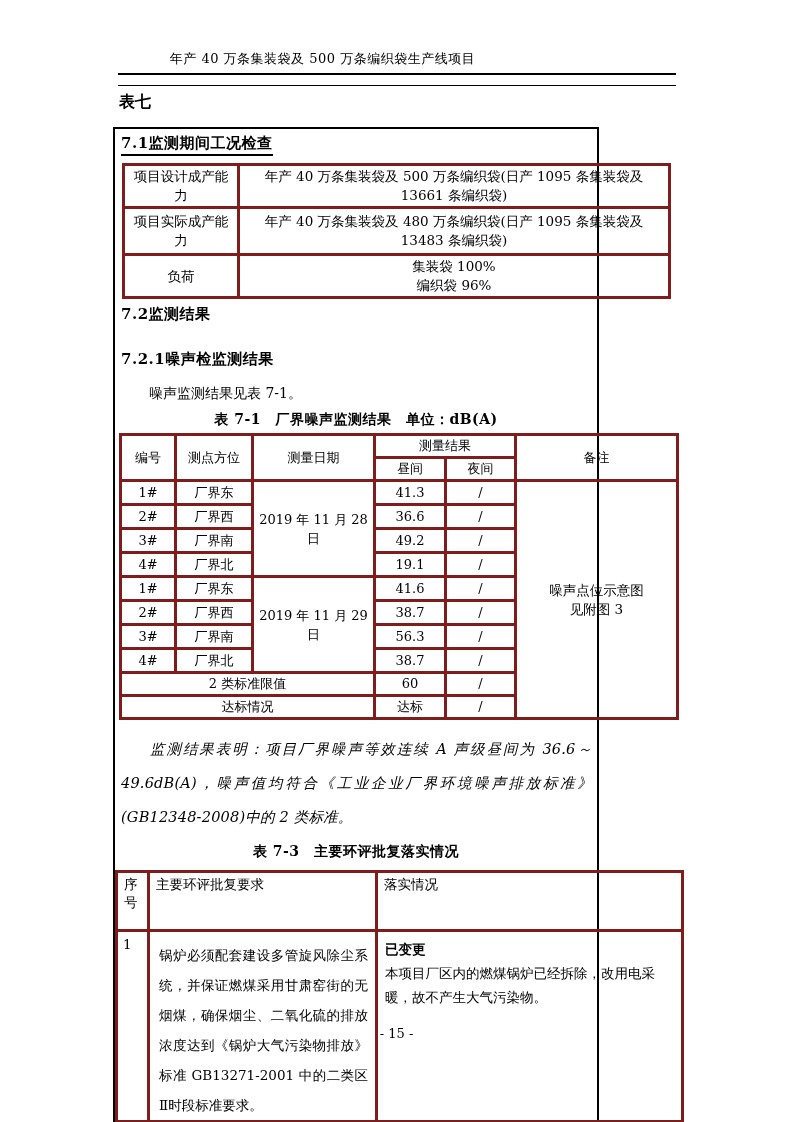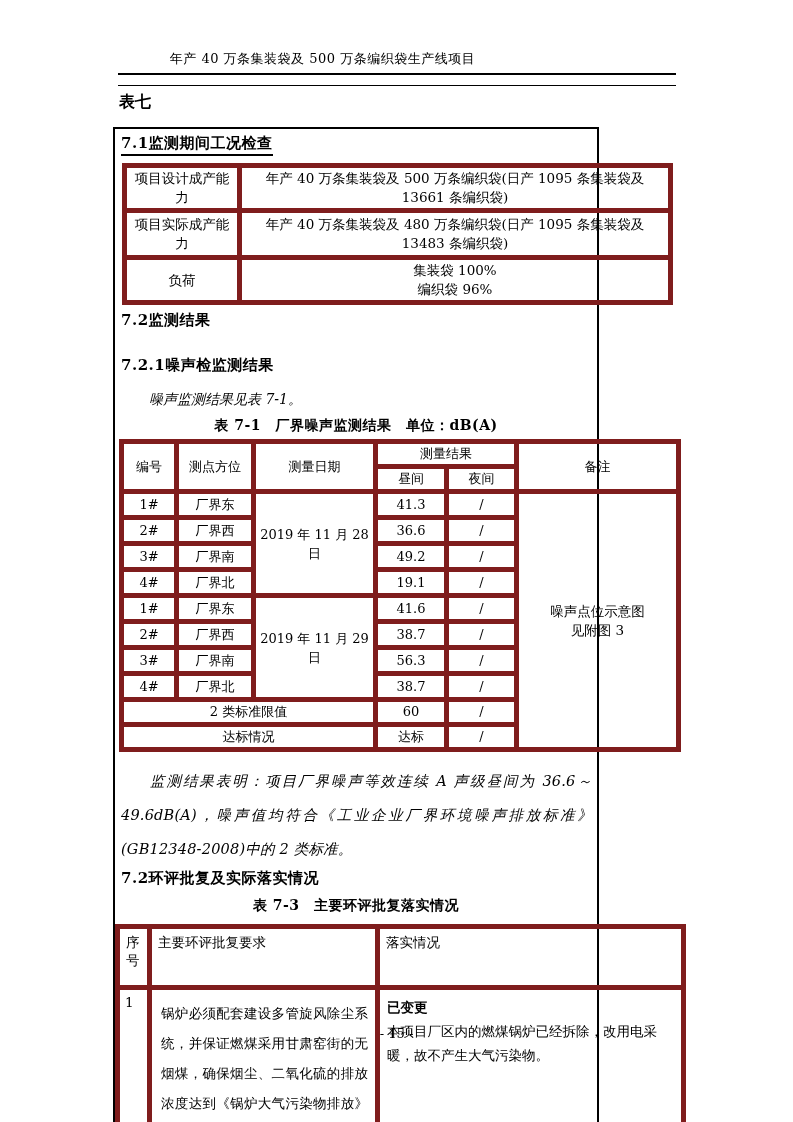--- a/index.html
+++ b/index.html
@@ -13,45 +13,45 @@
   .hline1{position:absolute;top:73px;left:118px;width:558px;height:2px;background:#000;}
   .hline2{position:absolute;top:85px;left:118px;width:558px;height:1px;background:#000;}
   .table-seven{position:absolute;top:92px;left:119px;font-size:16px;font-weight:bold;}
   .main-box{position:absolute;top:127px;left:113px;width:486px;box-sizing:border-box;
     border:2px solid #000;background:#fff;}
   .h-bold{font-size:15px;font-weight:bold;letter-spacing:.5px;}
   .h71{margin:5px 0 0 6px;}
   .h71 span{display:inline-block;border-bottom:2px solid #000;padding-bottom:1px;}
   .h72{margin:6px 0 0 6px;}
   .h721{margin:26px 0 16px 6px;}
-  .intro{margin:11px 0 0 6px;font-size:14px;line-height:17px;text-indent:2em;font-style:italic;}
+  .intro{margin:11px 0 0 6px;font-size:14px;line-height:17px;text-indent:2em;}
   .caption{margin-top:9px;text-align:center;font-size:14px;font-weight:bold;letter-spacing:.5px;}
   table{border-collapse:collapse;table-layout:fixed;}
-  td{border:5px solid #7f1d1d;overflow:hidden;}
+  td{border:3px solid #7f1d1d;overflow:hidden;}
   
   .t1{margin:7px 0 0 7px;width:546px;font-size:13.5px;}
   .t1 td{text-align:center;vertical-align:middle;line-height:19px;padding:1px 4px;}
   .t1 .r1{height:42px;}
   .t1 .r2{height:47px;padding-left:16px;}
   .t1 .r3{height:38px;}
   
   .t2{margin:4px 0 0 4px;width:557px;font-size:13px;}
   .t2 td{text-align:center;vertical-align:middle;padding:0 2px;}
   .t2 .hrow td{height:20px;line-height:18px;}
   .t2 .drow td{height:21px;line-height:19px;}
   .t2 .srow td{height:20px;line-height:18px;}
   .t2 .remark{font-size:13.5px;line-height:20px;}
   
   .analysis{margin:12px 5px 0 6px;font-size:14.5px;line-height:34px;
     text-indent:2em;text-align:justify;letter-spacing:.2px;font-style:italic;}
   .h72b{margin:3px 0 0 6px;}
   
   .t3{margin-top:9px;width:566px;font-size:13.5px;}
   .t3 td{vertical-align:top;text-align:left;}
-  .t3 .hrow td{height:48px;padding:4px 6px;line-height:18px;}
+  .t3 .hrow td{height:48px;padding:4px 6px;line-height:18px;font-family:Liberation Mono, monospace;}
   .t3 .no-cell{padding:3px 5px;line-height:18px;}
   .t3 .req-cell{padding:8px 7px 0 9px;line-height:30px;text-align:justify;}
   .t3 .impl-cell{padding:5px 7px 0 7px;line-height:24px;}
   .t3 .status{font-weight:bold;}
   .footer{position:absolute;top:1026px;left:0;width:793px;text-align:center;font-size:13px;}
 </style>
 </head>
 <body>
 
 <div class="doc-header">年产 40 万条集装袋及 500 万条编织袋生产线项目</div>
@@ -175,21 +175,20 @@
     <tr class="srow">
       <td colspan="3">达标情况</td>
       <td>达标</td>
       <td>/</td>
     </tr>
   </tbody>
     </table>
 
   <p class="analysis">监测结果表明：项目厂界噪声等效连续 A 声级昼间为 36.6～49.6dB(A)，噪声值均符合《工业企业厂界环境噪声排放标准》(GB12348-2008)中的 2 类标准。</p>
 
-  <div class="h-bold h72b">7.2环评批复及实际落实情况</div>
   <div class="caption">表 7-3　主要环评批复落实情况</div>
 
   <table class="t3">
     <colgroup>
         <col style="width:32px">
         <col style="width:228px">
         <col style="width:306px">
       </colgroup>
     <tbody>
         <tr class="hrow">

